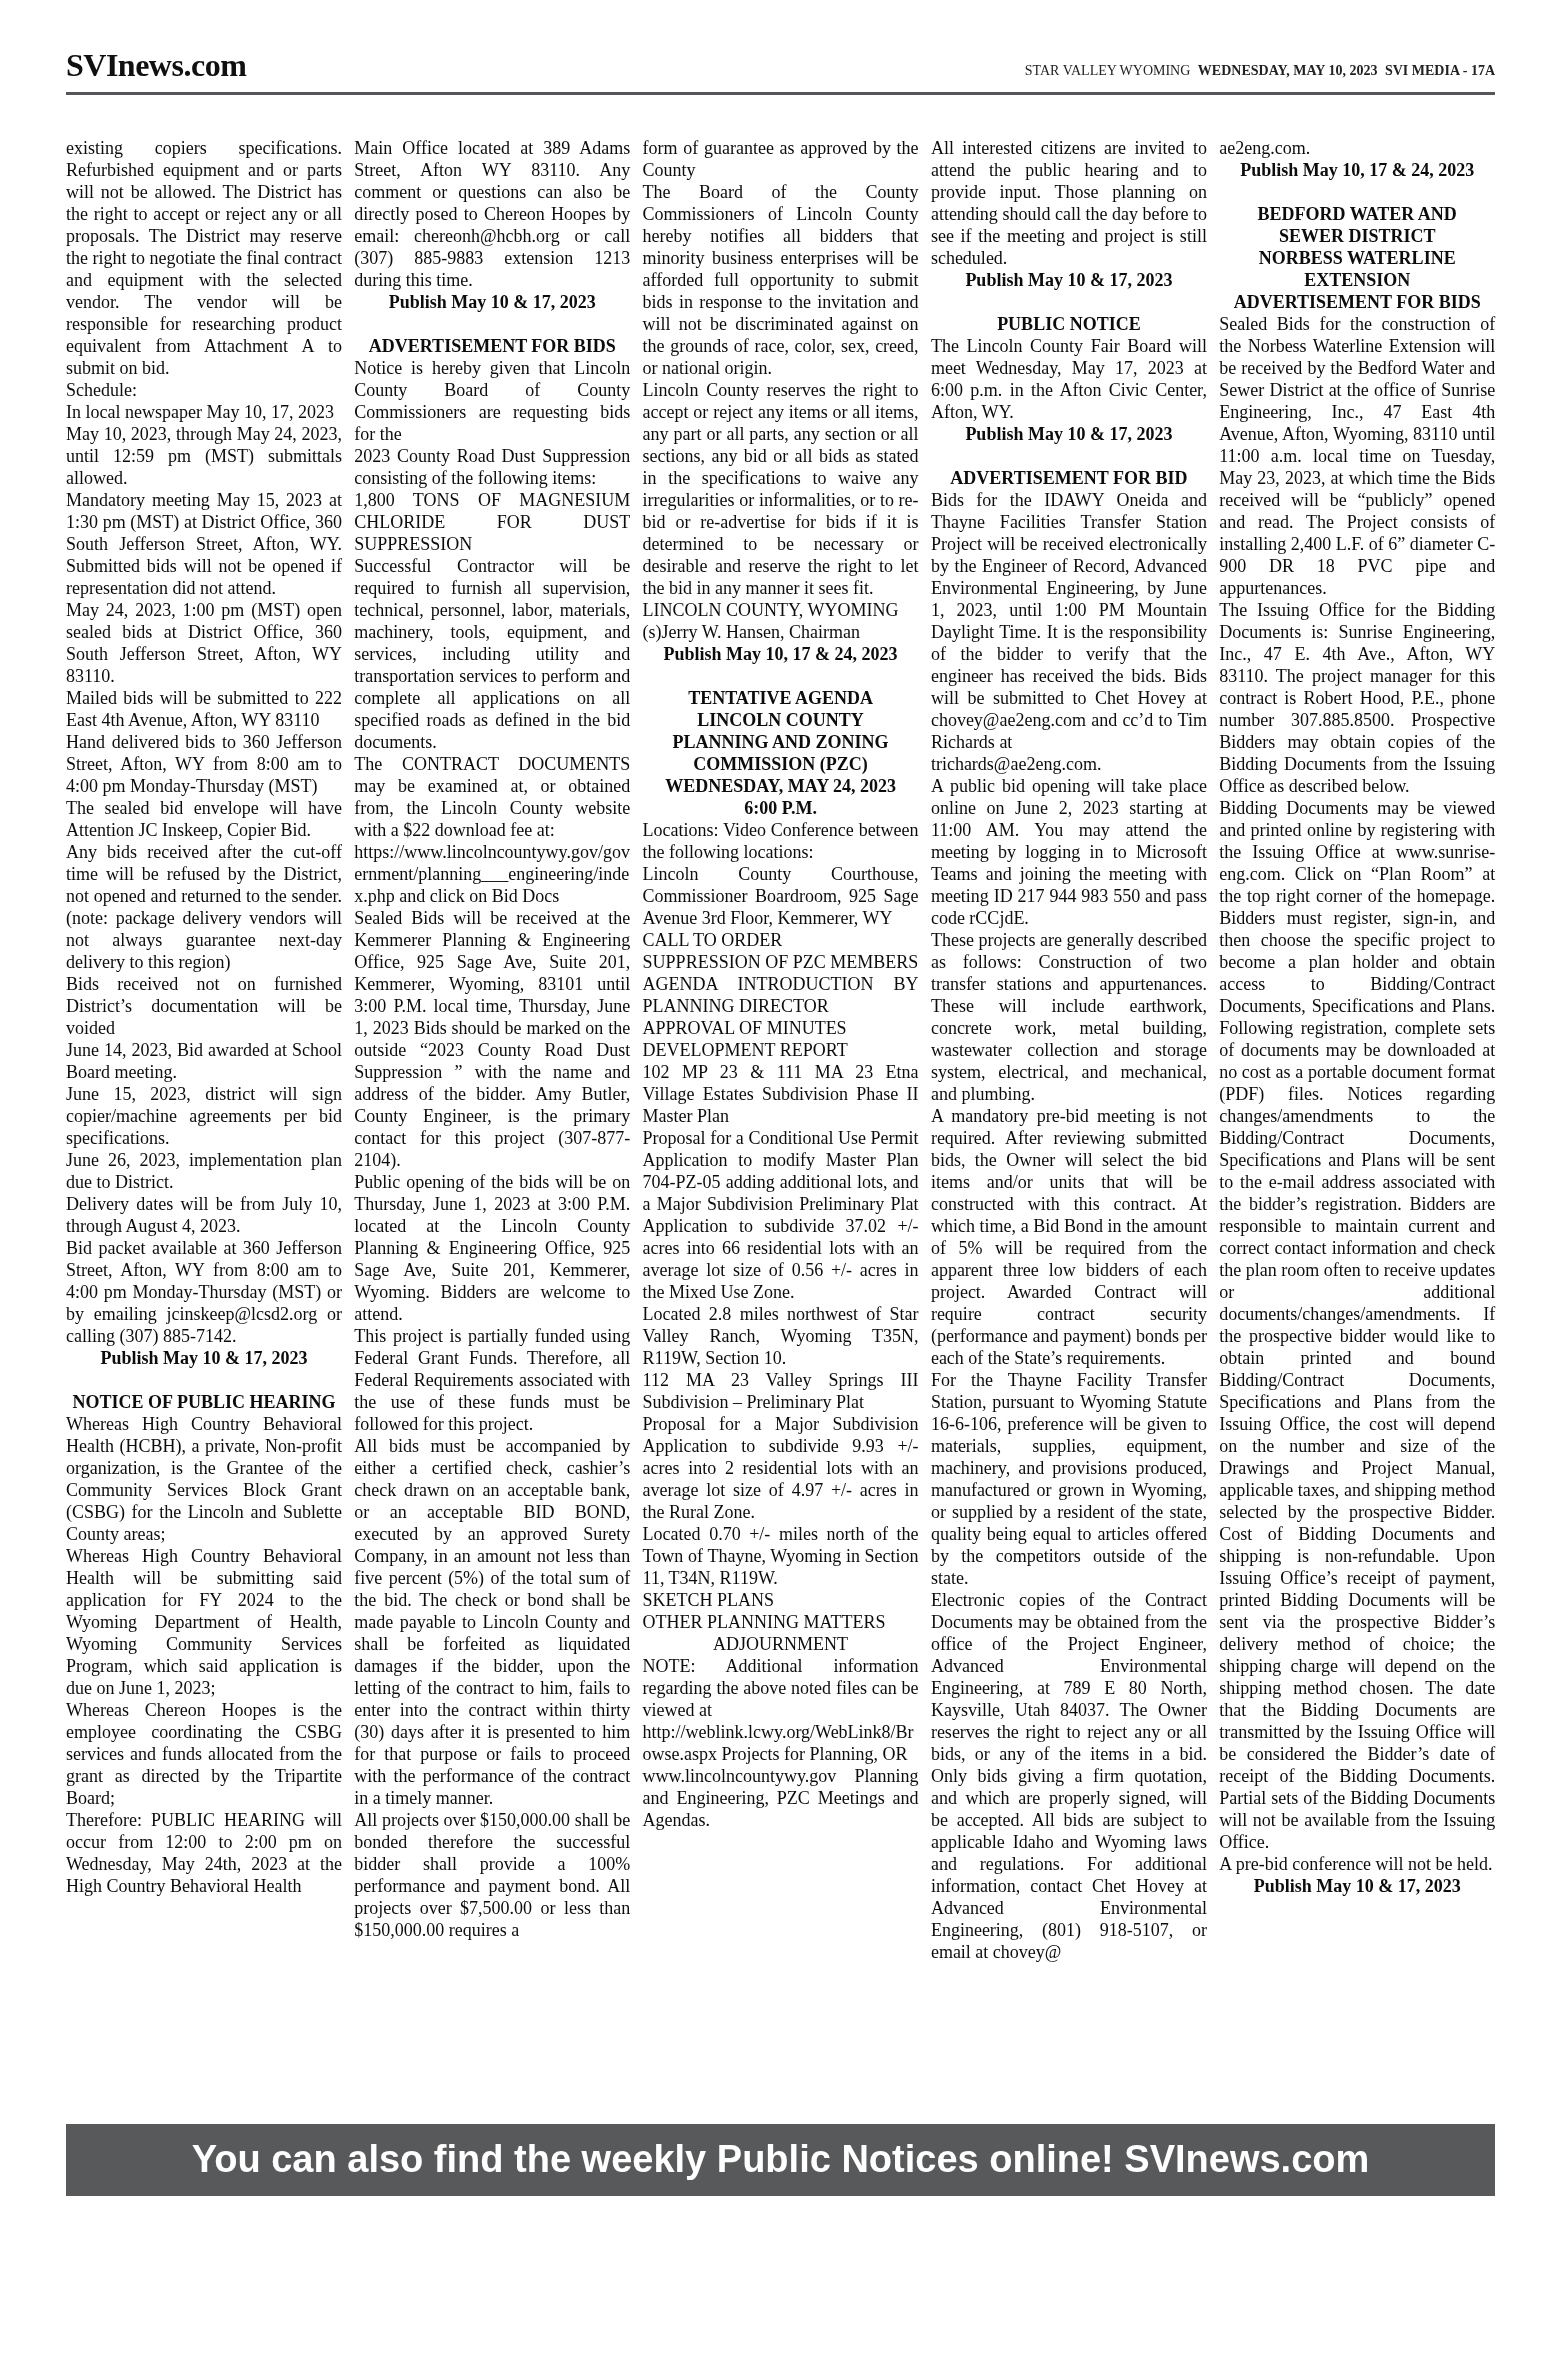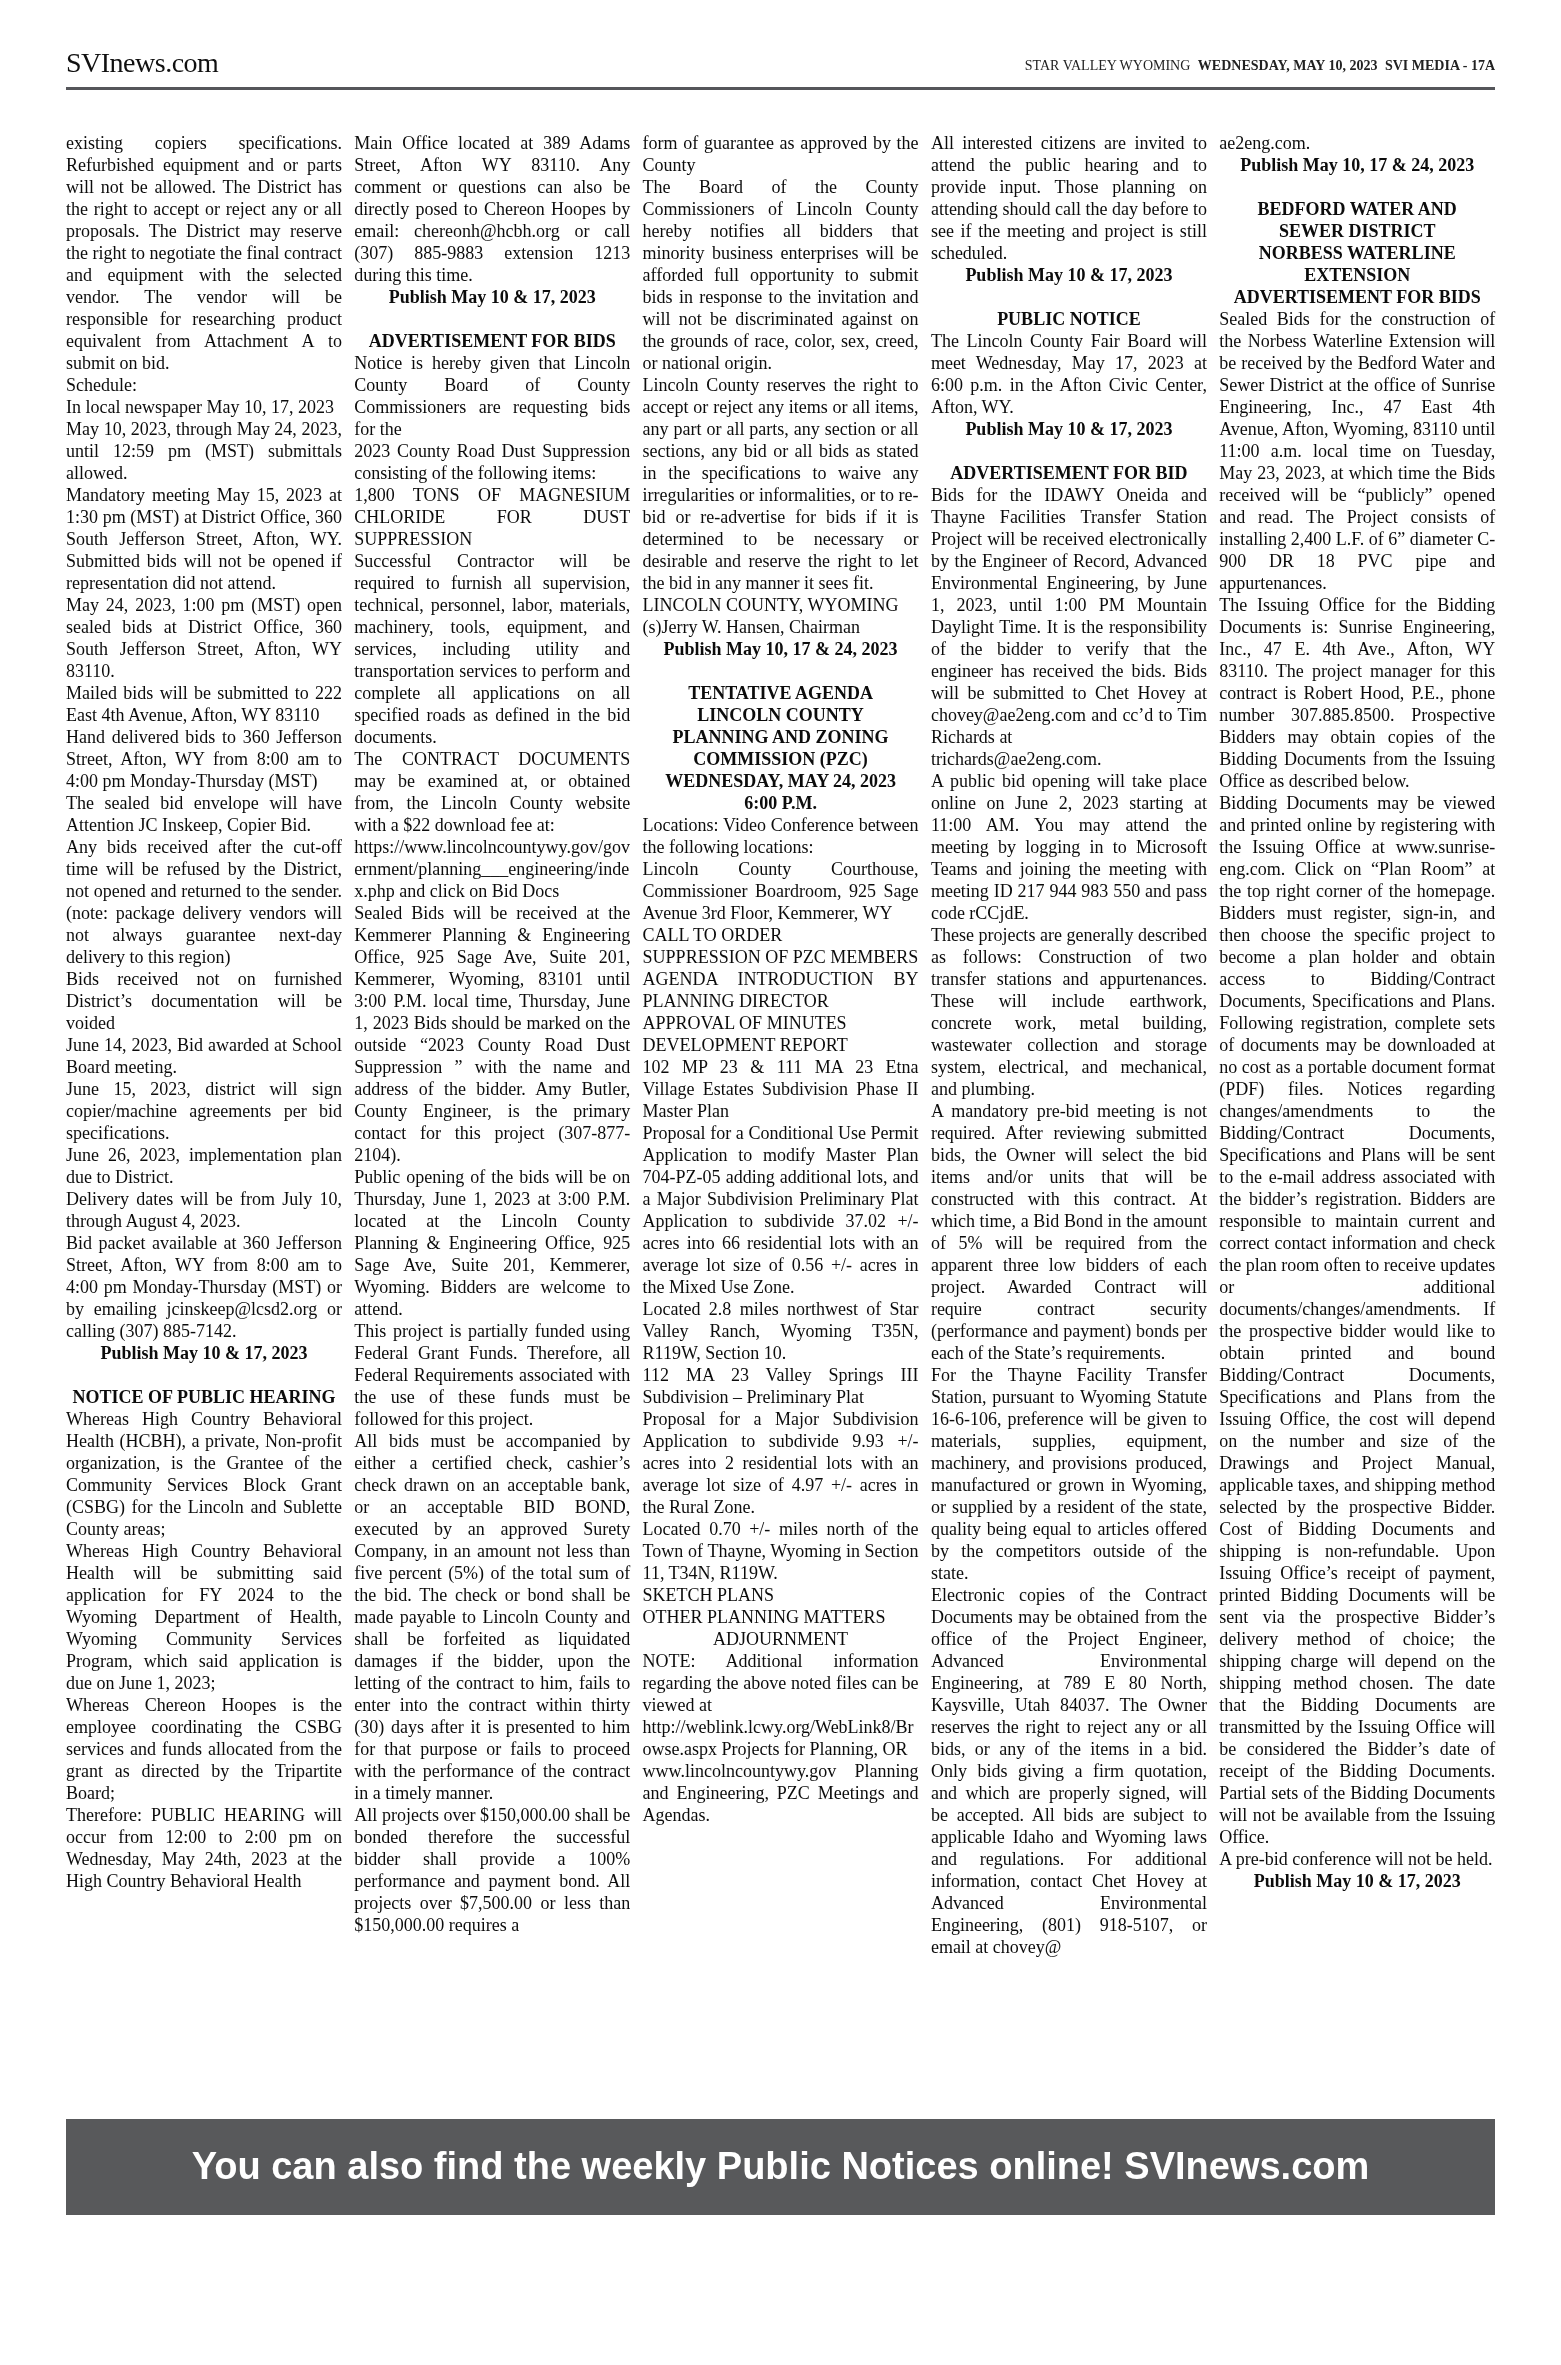--- a/index.html
+++ b/index.html
@@ -4,37 +4,37 @@
 <style>
   html,body{margin:0;padding:0;}
   body{
     width:1561px;height:2413px;background:#ffffff;position:relative;
     font-family:"Liberation Serif", serif;color:#0c0c0c;overflow:hidden;
   }
   .page-header{
     padding:47px 66px 0 66px;
     display:flex;justify-content:space-between;align-items:flex-end;
   }
-  .site{font-size:28px;font-weight:normal;letter-spacing:-0.5px;color:#101010;}
+  .site{font-size:32px;font-weight:bold;letter-spacing:-0.5px;color:#101010;}
   .header-meta{font-size:14px;padding-bottom:4.7px;color:#222;}
   .header-meta span{margin-left:4px;text-align:center;}
   .bold{font-weight:bold;}
   .rule{margin:7.6px 66px 0 66px;border-top:3.3px solid #55565a;}
   main{
     display:flex;gap:12.3px;align-items:flex-start;
     padding:42px 66px 0 66px;height:1973px;overflow:hidden;
   }
   .col{width:276px;flex:0 0 276px;font-size:18px;line-height:22px;}
   .col .p{text-align:justify;overflow-wrap:anywhere;margin:0;}
   .col .h{font-weight:bold;text-align:center;white-space:pre-line;margin:0;}
   .col .pub{font-weight:bold;text-align:center;margin:0;}
   .col .c{text-align:center;margin:0;}
   .col .sp{height:22px;}
   .banner{
-    margin:14px 66px 0 66px;height:96px;background:#58595b;
+    margin:14px 66px 0 66px;height:72px;background:#58595b;
     display:flex;align-items:center;justify-content:center;text-align:right;
   }
   .banner span{
     font-family:"Liberation Sans", sans-serif;font-weight:bold;
     font-size:38px;color:#ffffff;white-space:nowrap;letter-spacing:0px;
   }
 </style>
 </head>
 <body>
 

